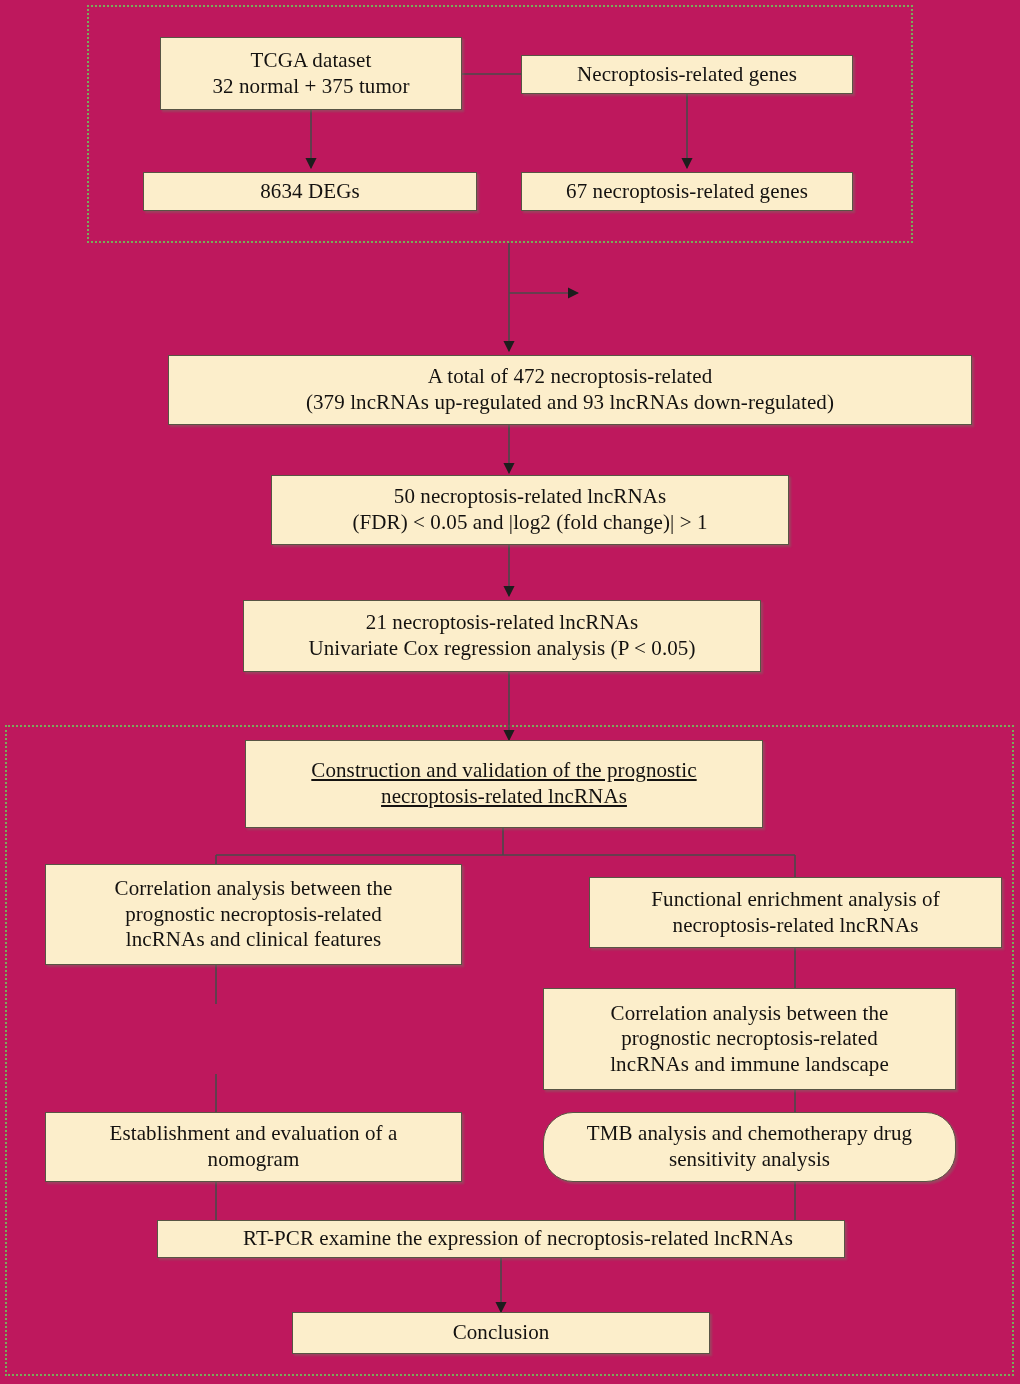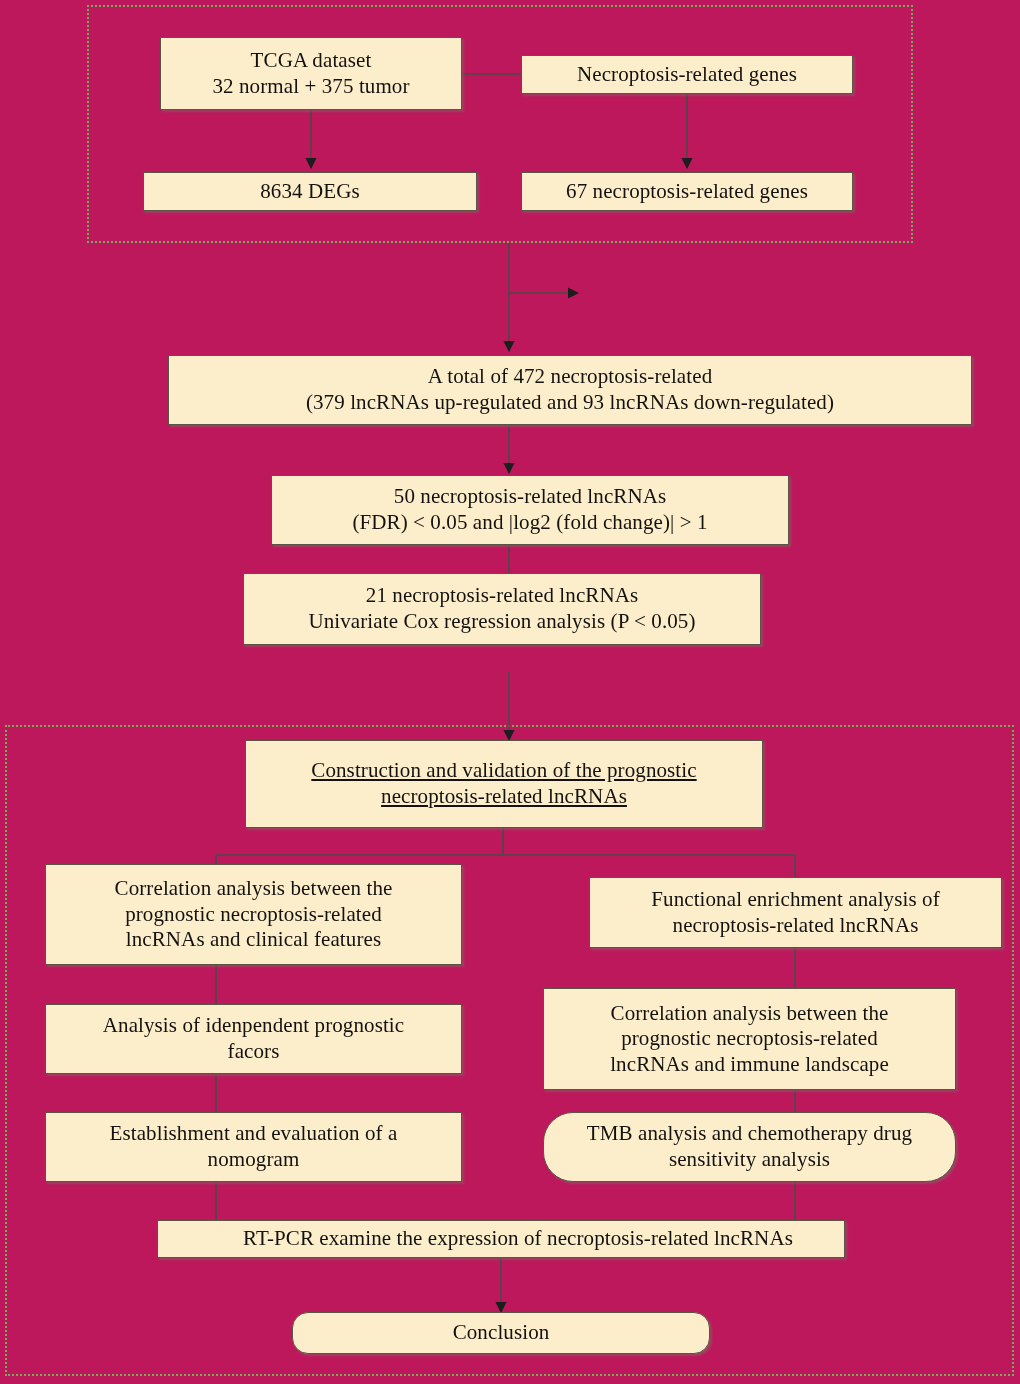--- a/index.html
+++ b/index.html
@@ -120,45 +120,41 @@
   <div class="node" style="left:168px; top:355px; width:804px; height:70px;">
     <span class="txt">A total of 472 necroptosis-related
 (379 lncRNAs up-regulated and 93 lncRNAs down-regulated)</span>
   </div>
 
   <div class="node" style="left:243px; top:475px; width:518px; height:70px;margin-left:28px;">
     <span class="txt">50 necroptosis-related lncRNAs
 (FDR) &lt; 0.05 and |log2 (fold change)| &gt; 1</span>
   </div>
 
-  <div class="node" style="left:243px; top:573px; width:518px; height:72px;">
+  <div class="node" style="left:243px; top:600px; width:518px; height:72px;">
     <span class="txt">21 necroptosis-related lncRNAs
 Univariate Cox regression analysis (P &lt; 0.05)</span>
   </div>
 
   <div class="node" style="left:245px; top:740px; width:518px; height:88px;text-decoration:underline;">
     <span class="txt">Construction and validation of the prognostic
 necroptosis-related lncRNAs</span>
   </div>
 
   <div class="node" style="left:45px; top:864px; width:417px; height:101px;">
     <span class="txt">Correlation analysis between the
 prognostic necroptosis-related
 lncRNAs and clinical features</span>
   </div>
 
   <div class="node" style="left:543px; top:877px; width:413px; height:71px;margin-left:46px;">
     <span class="txt">Functional enrichment analysis of
 necroptosis-related lncRNAs</span>
   </div>
 
-  <div class="node" style="left:45px; top:1004px; width:417px; height:70px;">
-    <span class="txt">Analysis of idenpendent prognostic
-facors</span>
-  </div>
 
   <div class="node" style="left:543px; top:988px; width:413px; height:102px;">
     <span class="txt">Correlation analysis between the
 prognostic necroptosis-related
 lncRNAs and immune landscape</span>
   </div>
 
   <div class="node" style="left:45px; top:1112px; width:417px; height:70px;">
     <span class="txt">Establishment and evaluation of a
 nomogram</span>
@@ -166,17 +162,17 @@
 
   <div class="node" style="left:543px; top:1112px; width:413px; height:70px;border-radius:30px;">
     <span class="txt">TMB analysis and chemotherapy drug
 sensitivity analysis</span>
   </div>
 
   <div class="node" style="left:157px; top:1220px; width:688px; height:38px;padding-left:40px;">
     <span class="txt">RT-PCR examine the expression of necroptosis-related lncRNAs</span>
   </div>
 
-  <div class="node" style="left:292px; top:1312px; width:418px; height:42px;border-radius:16px;">
+  <div class="node" style="left:292px; top:1312px; width:418px; height:42px;">
     <span class="txt">Conclusion</span>
   </div>
 
 </div>
 
 </body></html>

